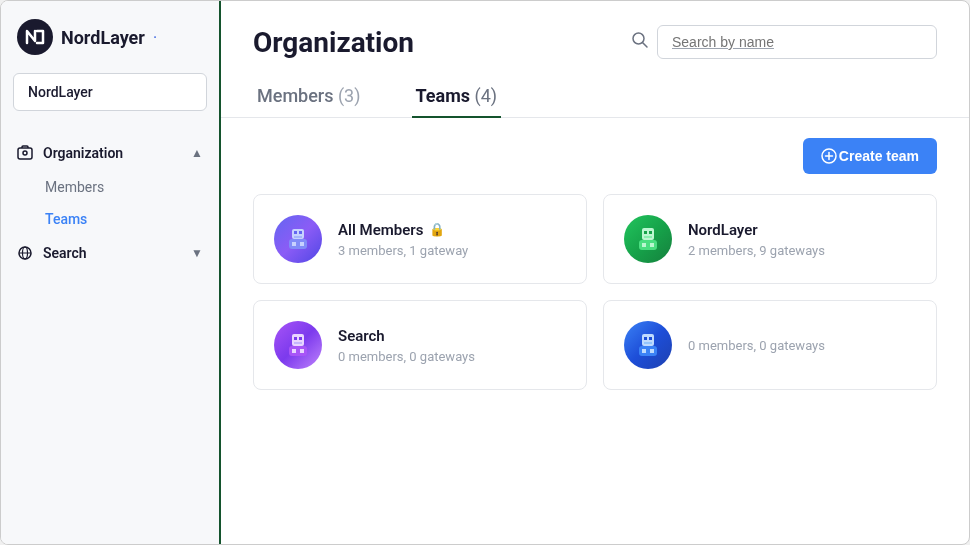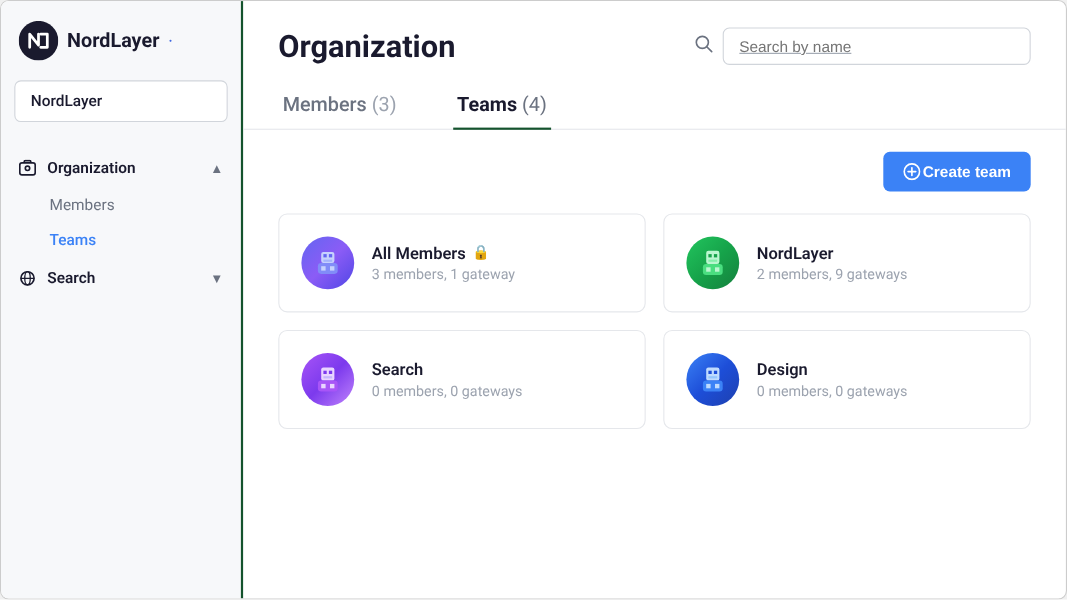--- a/index.html
+++ b/index.html
@@ -409,22 +409,19 @@
               <rect x="10" y="5" width="12" height="12" rx="2" fill="#bfdbfe"></rect>
               <rect x="12" y="8" width="3" height="3" fill="#1d4ed8"></rect>
               <rect x="17" y="8" width="3" height="3" fill="#1d4ed8"></rect>
               <rect x="12" y="13" width="8" height="2" fill="#93c5fd"></rect>
               <rect x="7" y="17" width="18" height="10" rx="3" fill="#3b82f6"></rect>
               <rect x="10" y="20" width="4" height="4" fill="#bfdbfe"></rect>
               <rect x="18" y="20" width="4" height="4" fill="#bfdbfe"></rect>
             </svg>
           </div>
           <div class="team-info">
-            <div class="team-name">
-              <span>Design</span>
-            </div>
             <div class="team-meta">0 members, 0 gateways</div>
           </div>
         </div>
       </div>
     </div>
   </main>
 </div>
 
 </body></html>

